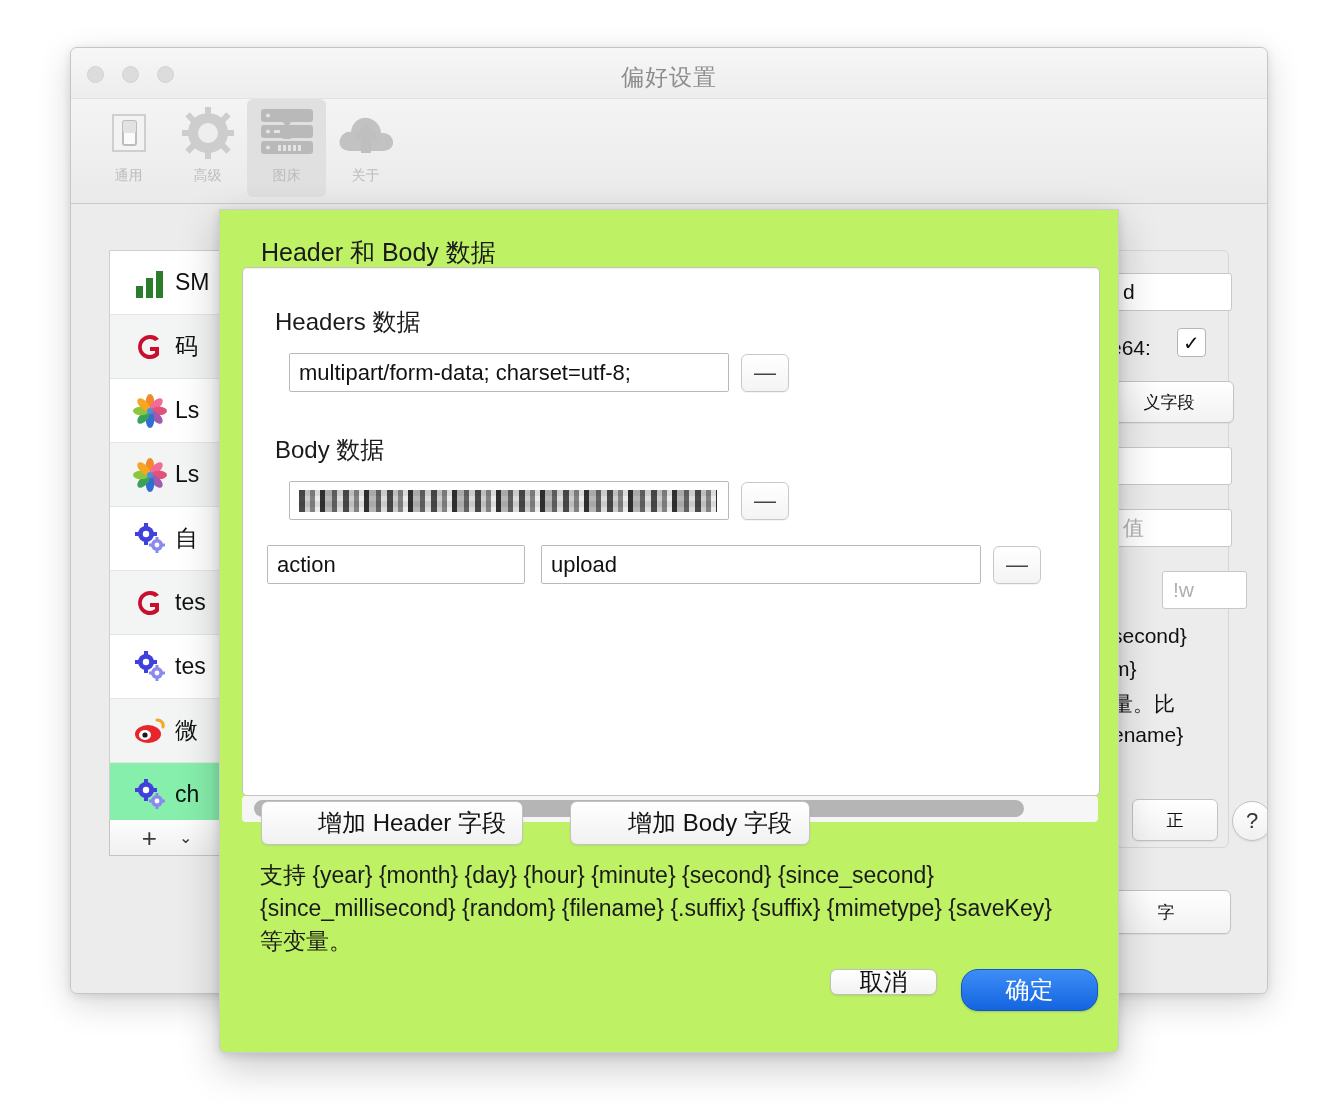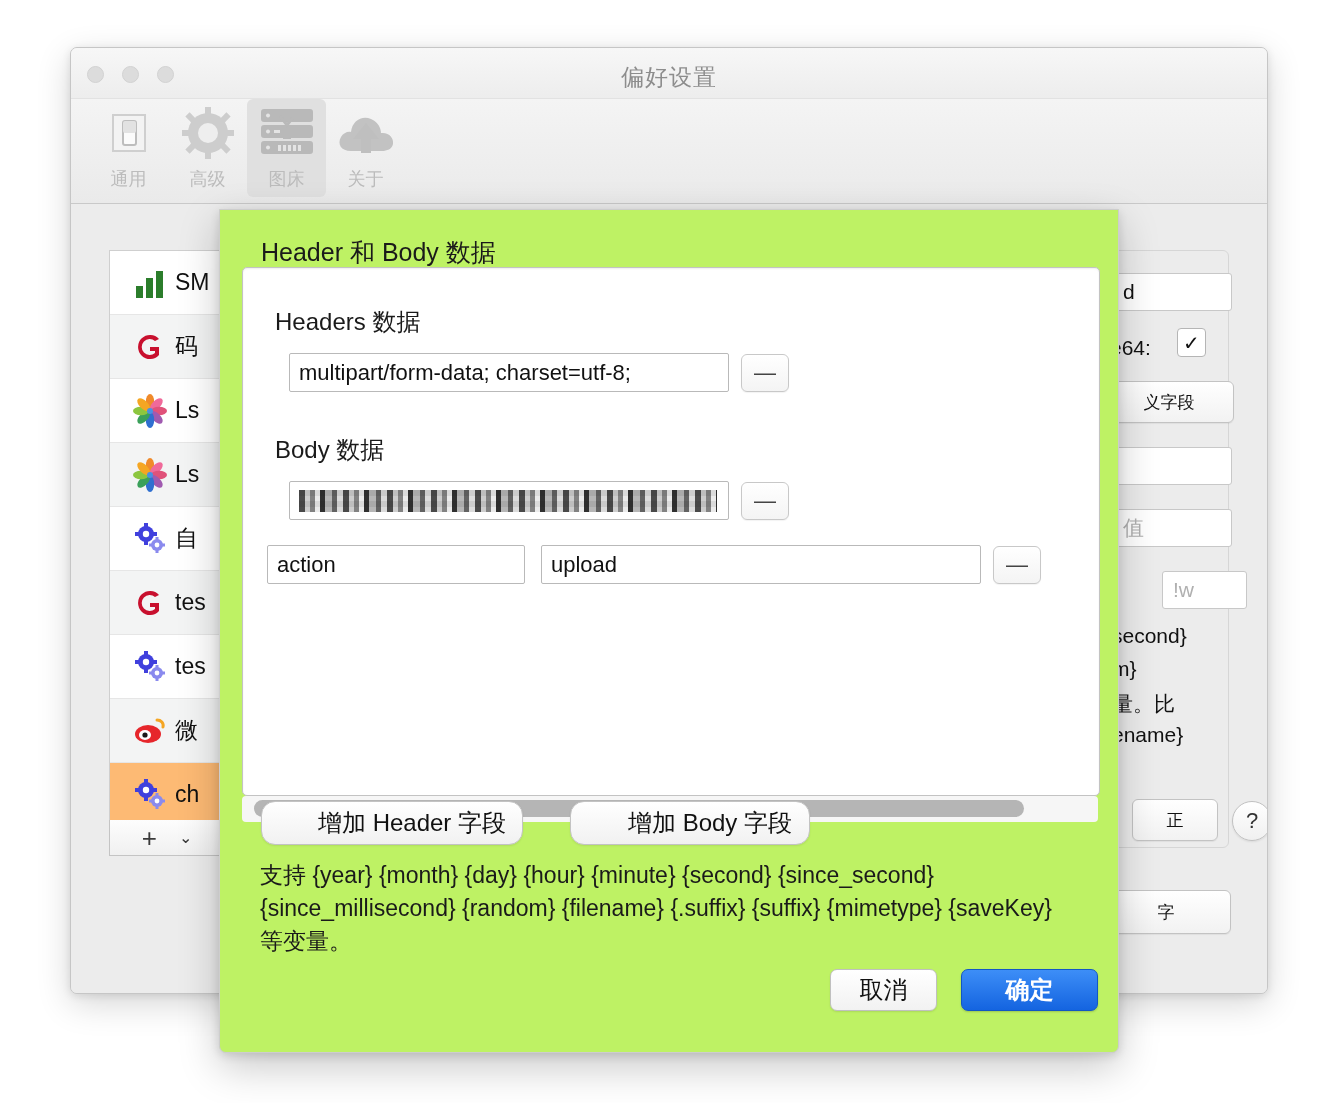--- a/index.html
+++ b/index.html
@@ -77,21 +77,21 @@
     box-sizing: border-box;
     display: flex;
     flex-direction: column;
     align-items: center;
     justify-content: flex-start;
     border-radius: 6px;
   }
   .tb-item.selected { background: #e0e0e0; font-family: Liberation Mono, monospace; }
   .tb-icon { height: 60px; display:flex; align-items:center; justify-content:center; }
   .tb-label {
-    font-size: 18px;
+    font-size: 14px;
     color: #bcbcbc;
     margin-top: 4px;
   }
 
   
   .prefs-body {
     position: relative;
     height: 791px;
     background: #ececec;
   }
@@ -113,21 +113,21 @@
     align-items: center;
     gap: 8px;
     padding-left: 23px;
     border-bottom: 1px solid #e6e6e6;
     box-sizing: border-box;
     font-size: 23px;
     color: #111;
     white-space: nowrap;
   }
   .src-row.alt { background: #f3f4f4; }
-  .src-row.sel { background: #fdba74; }
+  .src-row.sel { background: #86efac; }
   .src-ico { width: 34px; height: 34px; flex: 0 0 34px; }
 
   .list-footer {
     position: absolute;
     left: 38px;
     top: 616px;
     width: 116px;
     height: 36px;
     background: linear-gradient(#fdfdfd,#f0f0f0);
     border: 1px solid #c4c4c4;
@@ -301,21 +301,21 @@
     width: 770px;
     height: 17px;
     background: #b5b5b5;
     border-radius: 9px;
   }
   .add-btn {
     position: absolute;
     height: 44px;
     background: linear-gradient(#ffffff,#f1f1f1);
     border: 1px solid #c3c3c3;
-    border-radius: 14px;
+    border-radius: 7px;
     font-size: 24px;
     color: #111;
     display: flex; align-items: center; justify-content: center;
     box-shadow: 0 1px 2px rgba(0,0,0,0.08);
     box-sizing: border-box;
     white-space: nowrap;
     padding-left: 40px;
   }
   .sheet-note {
     position: absolute;
@@ -327,39 +327,38 @@
     line-height: 33px;
   }
   .sheet-actions {
     position: absolute;
     right: 20px;
     top: 759px;
     display: flex;
     gap: 24px;
   }
   .btn-cancel {
-    width: 107px; height: 42px;
+    width: 107px; height: 26px;
     background: linear-gradient(#ffffff,#f2f2f2);
     border: 1px solid #c0c0c0;
     border-radius: 7px;
     font-size: 24px; color: #111;
     display:flex; align-items:center; justify-content:center;
     box-shadow: 0 1px 2px rgba(0,0,0,0.10);
     box-sizing: border-box;
   }
   .btn-ok {
     width: 137px; height: 42px;
     background: linear-gradient(#3d8ef7, #1464e0);
     border: 1px solid #1257c4;
-    border-radius: 7px;
+    border-radius: 17px;
     font-size: 24px; color: #ffffff;
     display:flex; align-items:center; justify-content:center;
     box-shadow: 0 1px 2px rgba(0,0,0,0.18);
     box-sizing: border-box;
-    font-weight: bold;
   }
 </style>
 </head>
 <body>
 
 <div id="root">
 
   <div class="prefs-window">
 
     <div class="titlebar">

